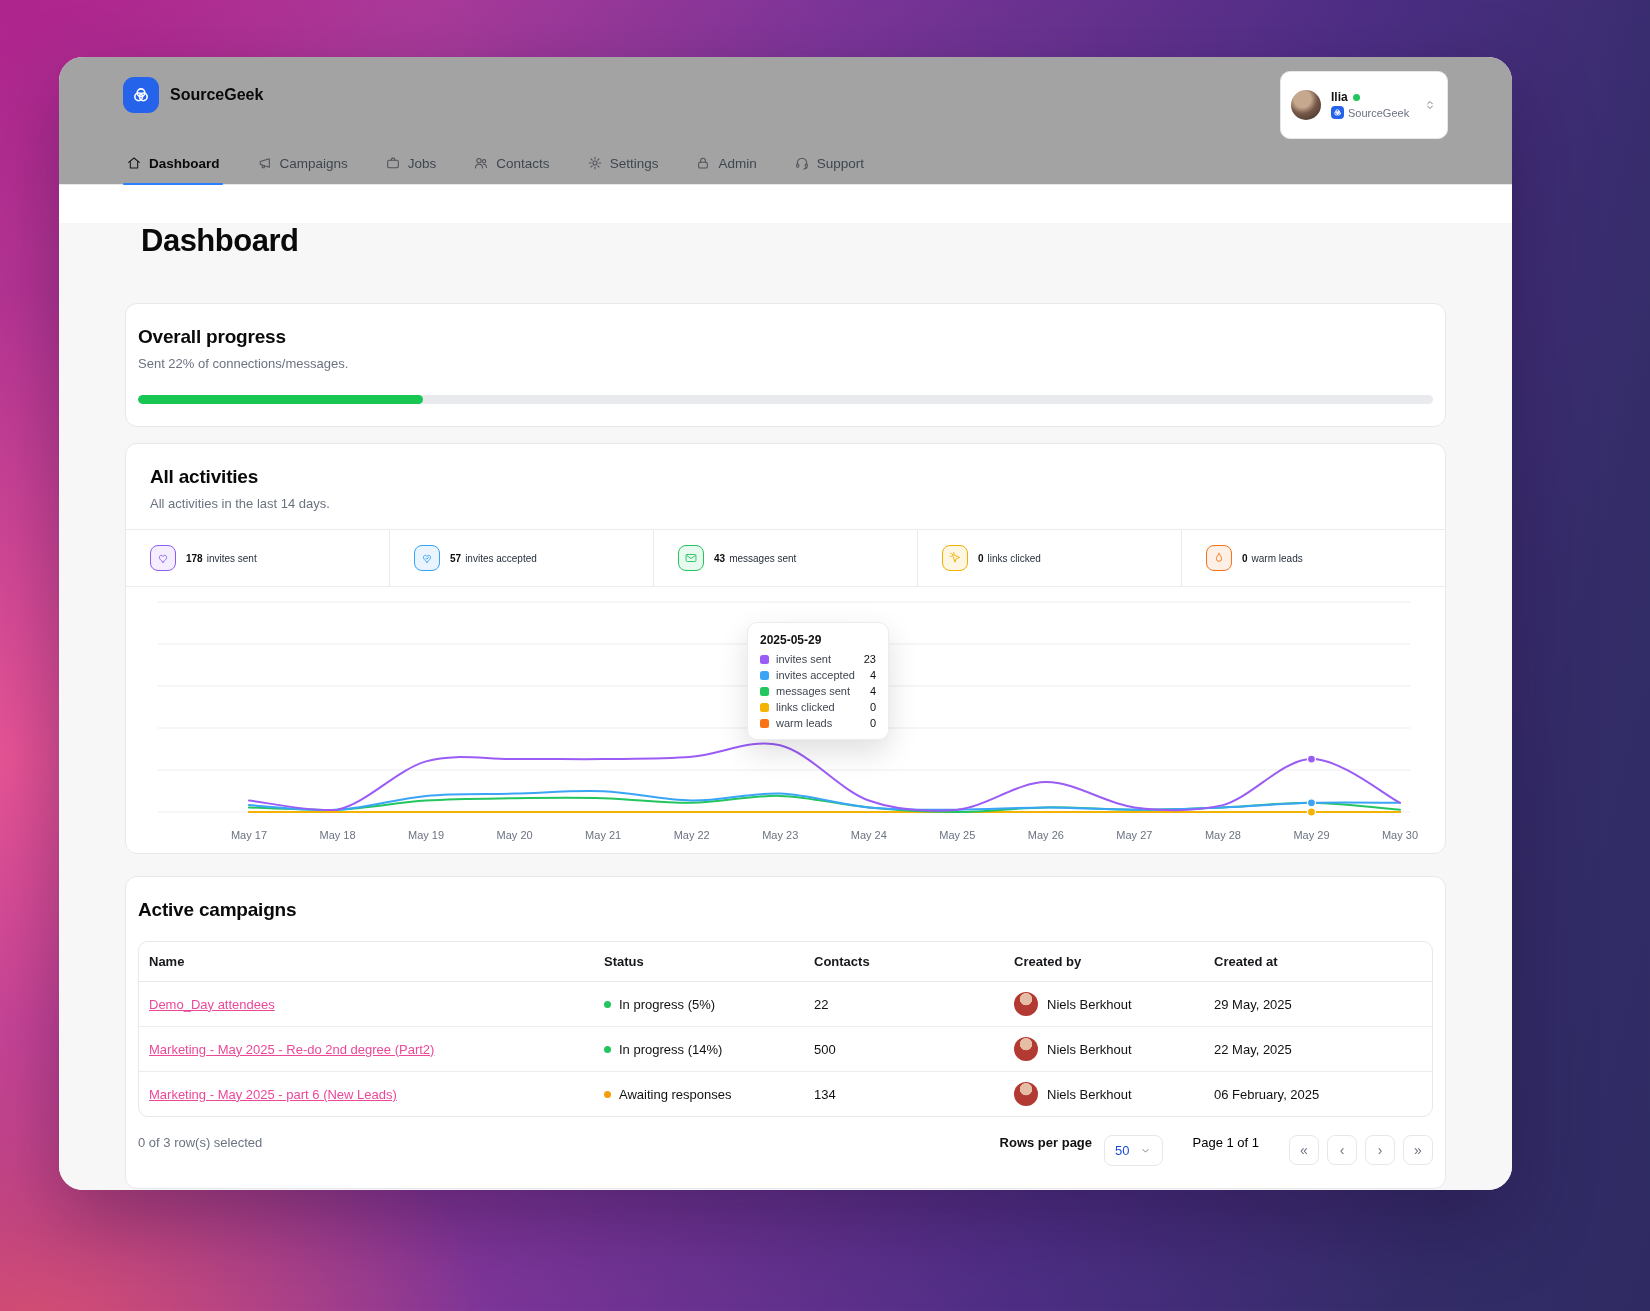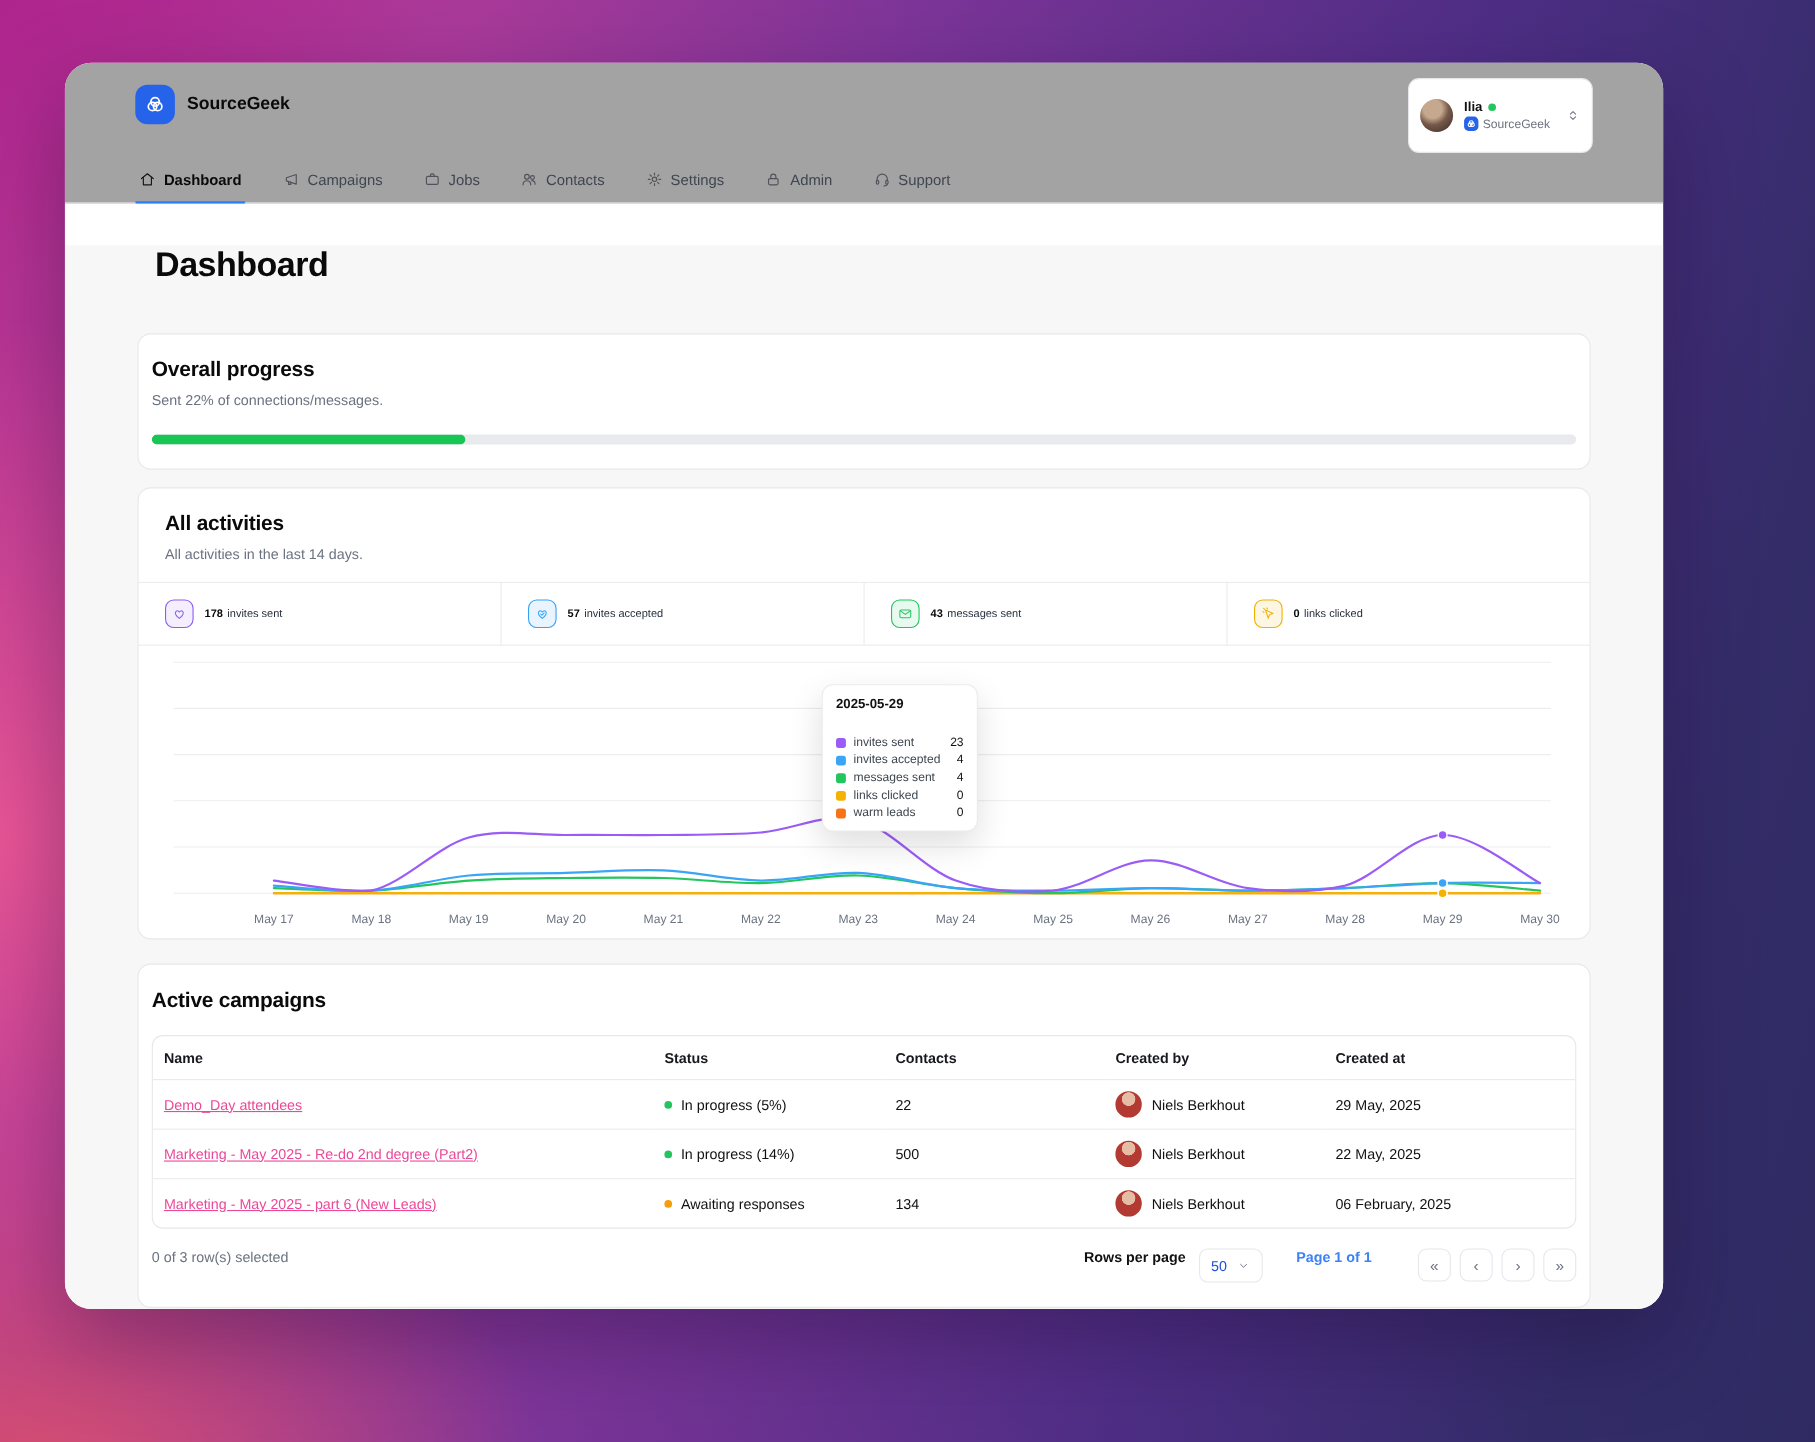--- a/index.html
+++ b/index.html
@@ -58,21 +58,21 @@
   .stat{flex:1;display:flex;align-items:center;gap:10px;padding:15px 0 15px 24px;border-left:1px solid #ececef}
   .stat:first-child{border-left:none}
   .stat-badge{width:26px;height:26px;border-radius:8px;border:1px solid;display:flex;align-items:center;justify-content:center;flex:none}
   .sicon{width:14px;height:14px}
   .stat-text{font-size:10px;color:#1f2937}
   .stat-text b{font-weight:700;color:#0a0a0a;margin-right:4px}
   .chart-wrap{position:relative;padding:10px 0 4px}
   .chart-wrap svg{display:block;margin:0 24px}
   .tooltip{position:absolute;left:621px;top:35px;width:142px;background:#fff;border:1px solid #ececef;
            border-radius:10px;box-shadow:0 12px 30px rgba(0,0,0,.13);padding:10px 12px;z-index:2}
-  .tooltip-title{font-size:12px;font-weight:700;color:#111;margin-bottom:22px}
+  .tooltip-title{font-size:12px;font-weight:700;color:#111;margin-bottom:6px}
   .tt-row{display:flex;align-items:center;gap:7px;margin-top:4px}
   .tt-swatch{width:9px;height:9px;border-radius:2.5px;flex:none}
   .tt-label{flex:1;font-size:11px;color:#3f4650}
   .tt-value{font-size:11px;color:#111}
   
   #campaigns-card{margin-top:22px}
   .table-box{margin-top:20px;border:1px solid #e7e8ec;border-radius:10px;overflow:hidden;background:#fff}
   table{width:100%;border-collapse:collapse;table-layout:fixed;font-size:13px}
   th{text-align:left;padding:12px 10px;font-weight:700;color:#16181d;border-bottom:1px solid #e7e8ec;font-size:13px}
   td{padding:10px;border-bottom:1px solid #ececef;color:#111;vertical-align:middle}
@@ -82,21 +82,21 @@
   .dot{width:7px;height:7px;border-radius:50%;flex:none}
   .creator{display:flex;align-items:center;gap:9px}
   .creator-avatar{width:24px;height:24px;border-radius:50%;flex:none;
        background:radial-gradient(circle at 50% 30%, #e5bca4 0 29%, #b23a32 31% 75%, #8c231f 100%)}
   .table-footer{display:flex;margin-top:18px}
   .selected-text{font-size:13px;color:#6b7280;flex:1}
   .rpp-label{font-size:13px;font-weight:700;color:#111;margin-right:12px}
   .rpp-select{display:flex;align-items:center;gap:9px;border:1px solid #e5e7eb;border-radius:8px;
               padding:7px 10px;font-size:13px;color:#1d4ed8;background:#fff;margin-right:30px;cursor:pointer}
   .chev{width:13px;height:13px;color:#6b7280}
-  .page-info{font-size:13px;font-weight:700;color:#3b82f6;margin-right:42px}
+  .page-info{font-size:13px;font-weight:400;color:#000000;margin-right:30px}
   .pager{display:flex;gap:8px}
   .pager-btn{width:30px;height:30px;border:1px solid #e5e7eb;border-radius:8px;background:#fff;display:flex;
              align-items:center;justify-content:center;color:#6b7280;font-size:14px;cursor:pointer}
 </style>
 </head>
 <body>
 
 <div class="app">
 
   <div class="header">
@@ -239,20 +239,28 @@
           <span class="stat-text"><b>43</b><span>messages sent</span></span>
         </div>
         <div class="stat">
           <span class="stat-badge" style="border-color: rgb(240, 176, 0); color: rgb(240, 176, 0); background: rgb(253, 246, 227);">
             <svg class="sicon" viewBox="0 0 24 24">
                 <path d="M7.5 6 L12 19 L13.8 13.3 L19.4 11.4 Z"></path>
                 <path d="M5.5 9.5 L3.5 8.8 M6.2 5 L4.8 3.6 M10.5 4.7 L9.9 2.6"></path>
               </svg>
           </span>
           <span class="stat-text"><b>0</b><span>links clicked</span></span>
+        </div>
+        <div class="stat">
+          <span class="stat-badge" style="border-color: rgb(249, 115, 22); color: rgb(249, 115, 22); background: rgb(254, 240, 230);">
+            <svg class="sicon" viewBox="0 0 24 24">
+                <path d="M12 4.5 C9.5 8 7.5 10.3 7.5 13.2 A4.5 4.5 0 0 0 16.5 13.2 C16.5 10.3 14.5 8 12 4.5 Z"></path>
+              </svg>
+          </span>
+          <span class="stat-text"><b>0</b><span>warm leads</span></span>
         </div>
       </div>
 
       <div class="chart-wrap">
         <svg id="chart-svg" width="1268" height="252">
             <line x1="8" y1="215" x2="1260" y2="215" stroke="#ededf0" stroke-width="1"></line>
             <line x1="8" y1="173" x2="1260" y2="173" stroke="#ededf0" stroke-width="1"></line>
             <line x1="8" y1="131" x2="1260" y2="131" stroke="#ededf0" stroke-width="1"></line>
             <line x1="8" y1="89" x2="1260" y2="89" stroke="#ededf0" stroke-width="1"></line>
             <line x1="8" y1="47" x2="1260" y2="47" stroke="#ededf0" stroke-width="1"></line>

